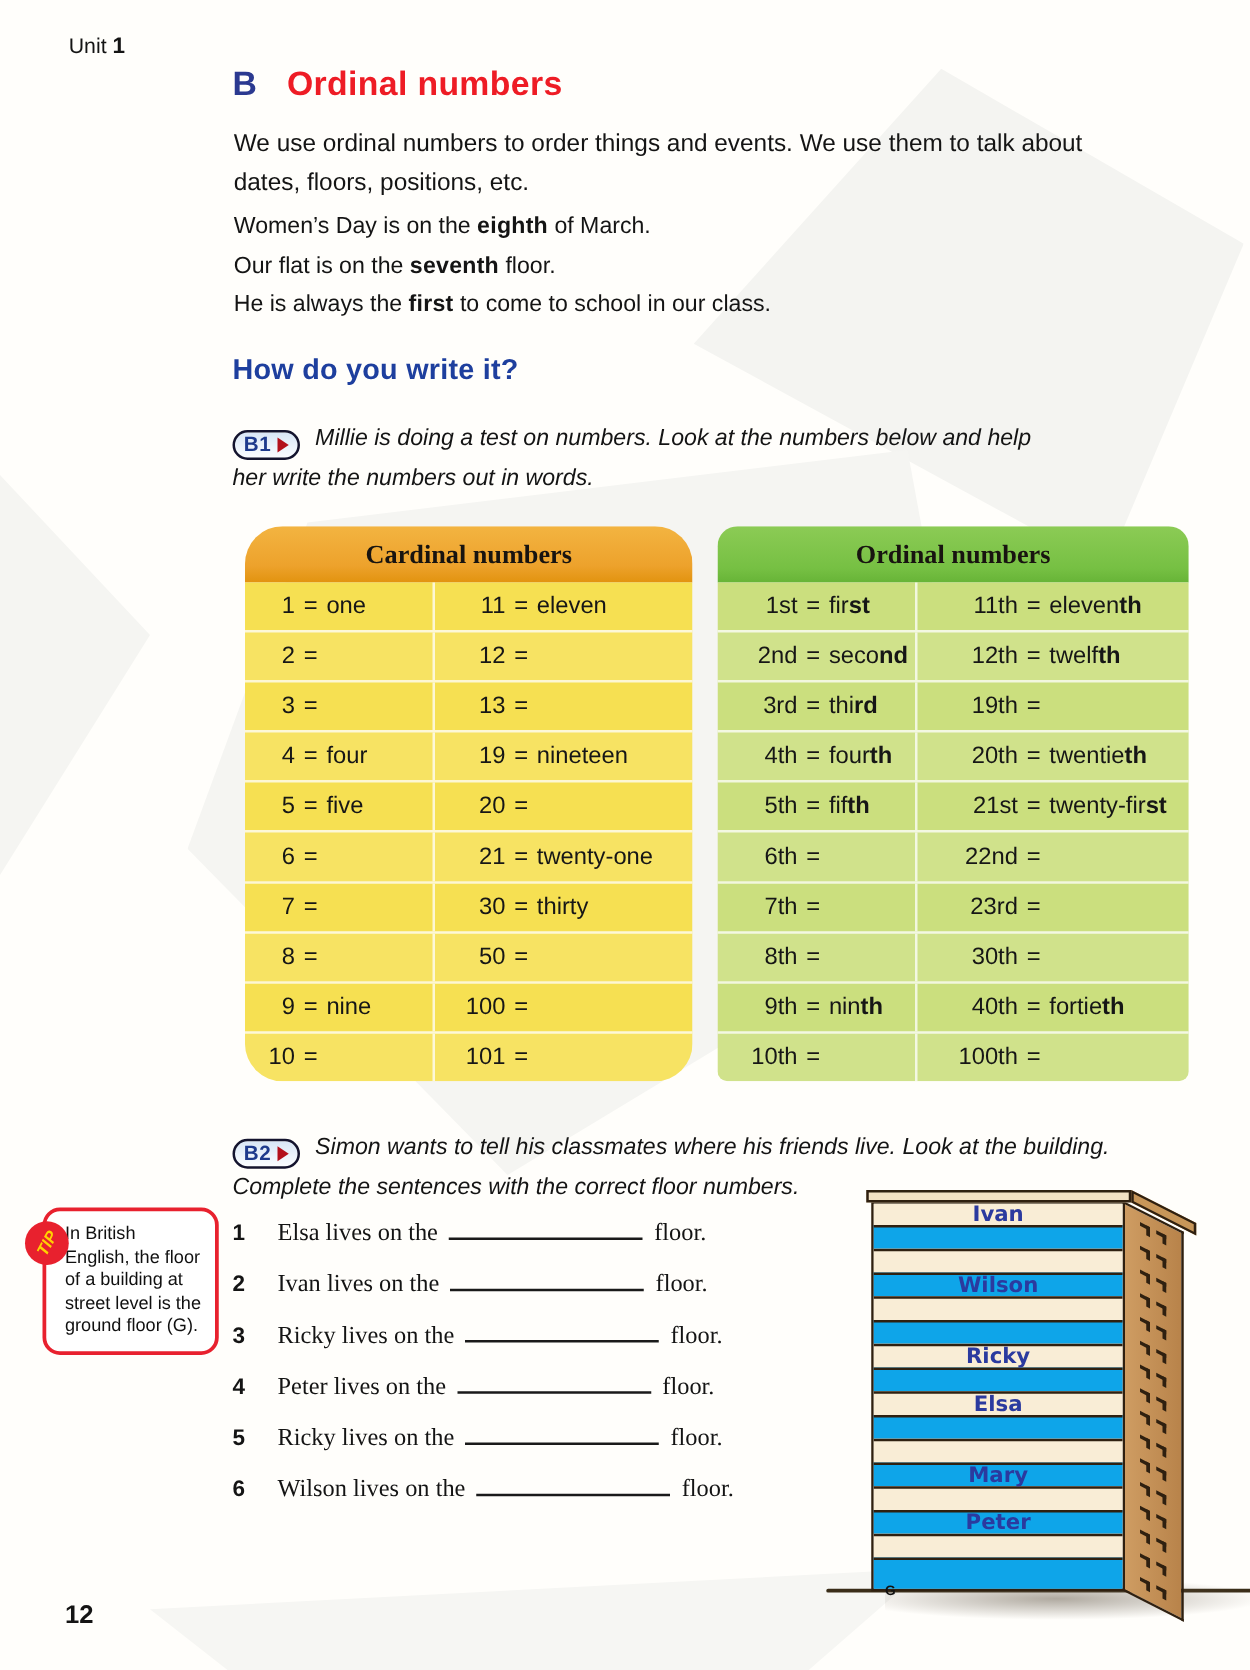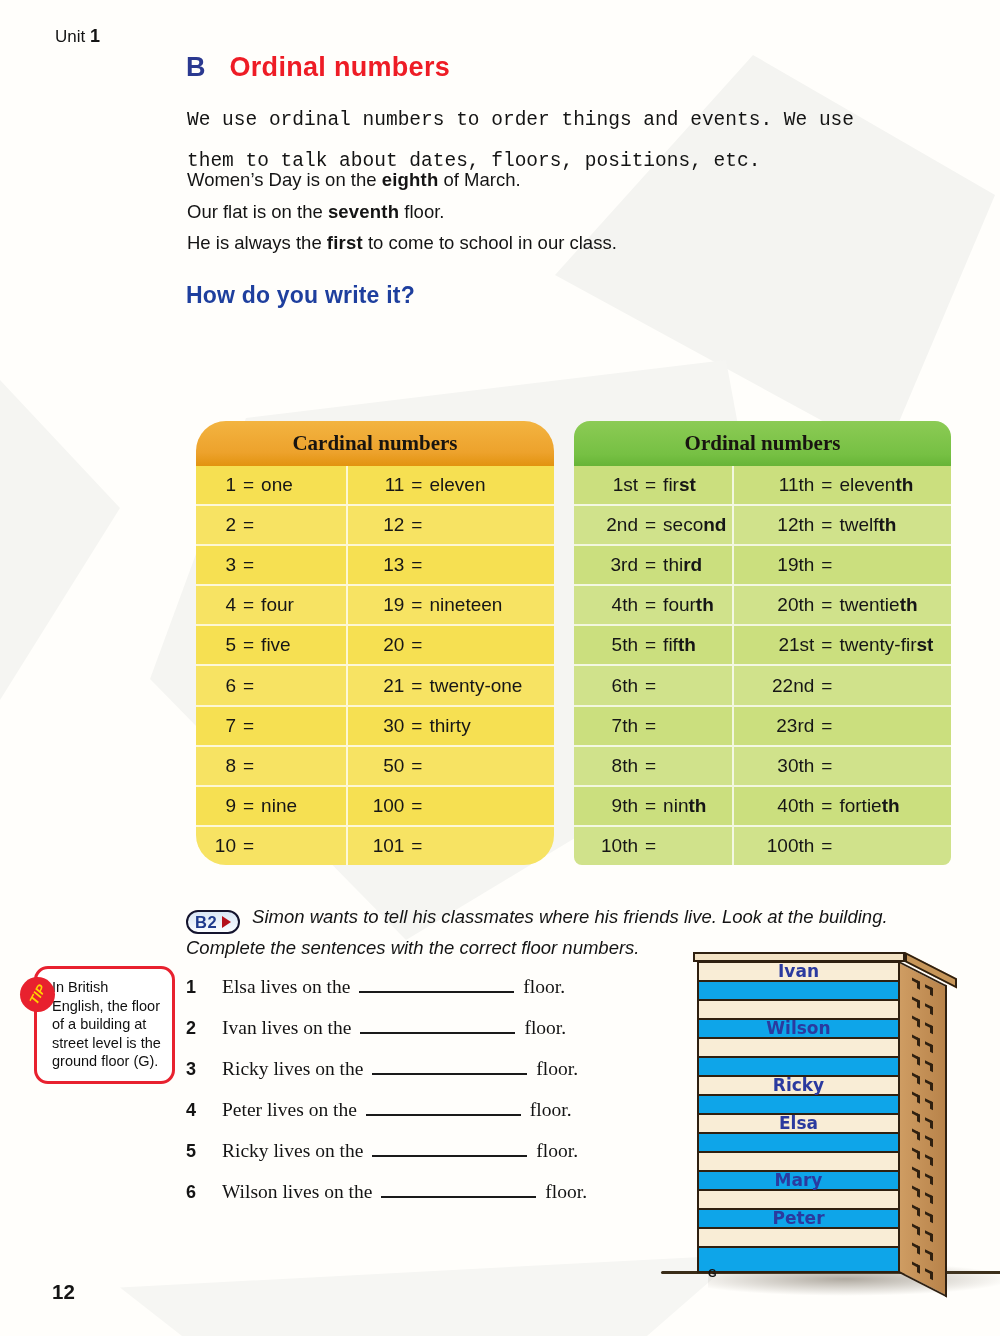--- a/index.html
+++ b/index.html
@@ -22,21 +22,21 @@
   .layer { position:absolute; z-index:1; }
 
   
   .unit { left:55px; top:26px; font-size:17px; }
   .unit b { font-size:18px; }
   .section-head { left:186px; top:52px; display:flex; align-items:baseline; }
   .section-letter { color:var(--section-letter-blue,#2b3990); font-weight:bold; font-size:27px; }
   .section-title  { color:var(--title-red,#ee1c25); font-weight:bold; font-size:27px; margin-left:24px; letter-spacing:0.3px; }
 
   .intro { left:187px; top:100px; width:706px;
-           font-family:Liberation Mono, monospace; font-size:19.5px; line-height:41px; }
+           font-family:Liberation Sans, sans-serif; font-size:19.5px; line-height:31px; }
   .examples { left:187px; top:164px; font-size:18.5px; line-height:31.5px; }
   .example b { letter-spacing:0.2px; }
 
   .subheading { left:186px; top:282px; color:var(--heading-blue,#1e3f9e);
                 font-weight:bold; font-size:23px; letter-spacing:0.2px; }
 
   
   .exblock { font-style:italic; font-size:18.5px; line-height:28px; }
   .b1 { left:186px; top:336px; width:650px; }
   .b2 { left:186px; top:903px; width:745px; }
@@ -149,20 +149,26 @@
   <p class="layer intro">We use ordinal numbers to order things and events. We use them to talk about dates, floors, positions, etc.</p>
 
   <div class="layer subheading">How do you write it?</div>
 
   <div class="layer examples">
     <div class="example"><span>Women’s Day is on the </span><b>eighth</b><span> of March.</span></div>
     <div class="example"><span>Our flat is on the </span><b>seventh</b><span> floor.</span></div>
     <div class="example"><span>He is always the </span><b>first</b><span> to come to school in our class.</span></div>
   </div>
 
+  <div class="layer exblock b1">
+    <span class="badge">
+      <span>B1</span>
+      <span class="arrow"></span>
+    </span><span>Millie is doing a test on numbers. Look at the numbers below and help her write the numbers out in words.</span>
+  </div>
 
   <div class="layer tbl tbl-cardinal">
     <div class="thead">Cardinal numbers</div>
     <div class="tbody">
         <div class="trow">
           <div class="tcell c0">
             <span class="num">1</span>
             <span class="eq">=</span>
             <span>one</span>
           </div>

